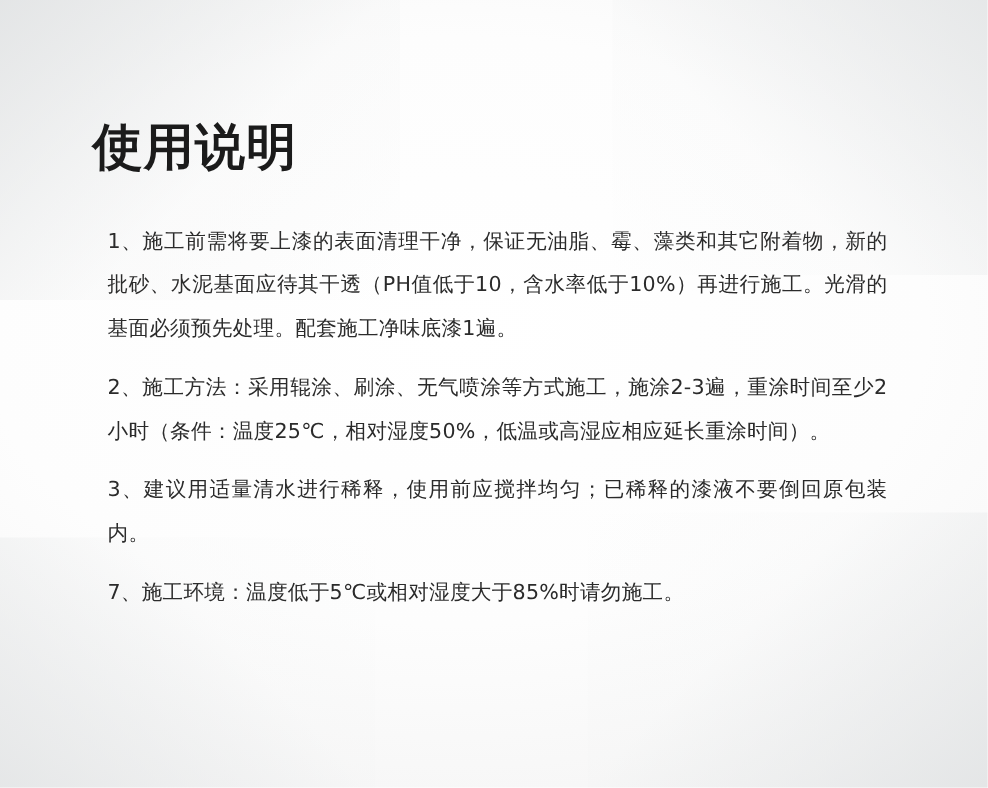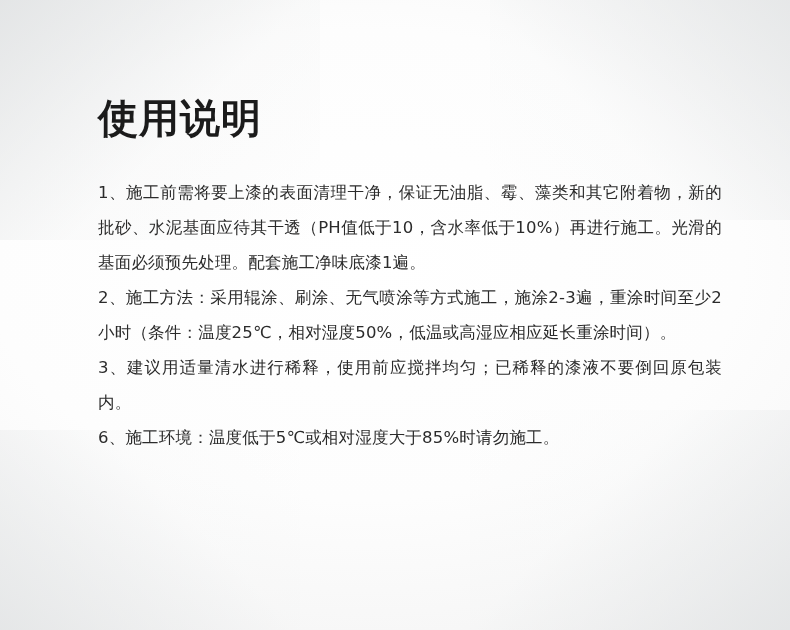--- a/index.html
+++ b/index.html
@@ -13,21 +13,20 @@
     background: #ffffff;
     overflow: hidden;
   }
   .page {
     position: relative;
     width: 790px;
     height: 630px;
     box-sizing: border-box;
     background:
       radial-gradient(ellipse 900px 560px at 46% 42%, #ffffff 0%, #fdfdfd 42%, #f6f6f6 70%, #eceded 88%, #e6e7e8 100%);
-    padding-left: 24px;
   }
   .corner-shade-tl {
     position: absolute;
     top: 0; left: 0;
     width: 320px; height: 240px;
     background: linear-gradient(135deg, rgba(224,226,227,0.85) 0%, rgba(240,241,241,0.25) 55%, rgba(255,255,255,0) 100%);
     pointer-events: none;
   }
   .corner-shade-bl {
     position: absolute;
@@ -65,36 +64,36 @@
   .para-list {
     margin: 0;
     padding: 0;
     list-style: none;
   }
   .para {
     font-size: 16.5px;
     color: #2b2b2b;
     line-height: 2.12;
     letter-spacing: 0.2px;
-    margin: 0;
+    margin: 12px;
     text-align: justify;
   }
 </style>
 </head>
 <body>
 
 <div class="page">
   <div class="corner-shade-tl"></div>
   <div class="corner-shade-tr"></div>
   <div class="corner-shade-bl"></div>
   <div class="corner-shade-br"></div>
 
   <div class="content">
     <h1 class="doc-title">使用说明</h1>
 
     <div class="para-list">
       <p class="para">1、施工前需将要上漆的表面清理干净，保证无油脂、霉、藻类和其它附着物，新的批砂、水泥基面应待其干透（PH值低于10，含水率低于10%）再进行施工。光滑的基面必须预先处理。配套施工净味底漆1遍。</p>
       <p class="para">2、施工方法：采用辊涂、刷涂、无气喷涂等方式施工，施涂2-3遍，重涂时间至少2小时（条件：温度25℃，相对湿度50%，低温或高湿应相应延长重涂时间）。</p>
       <p class="para">3、建议用适量清水进行稀释，使用前应搅拌均匀；已稀释的漆液不要倒回原包装内。</p>
-      <p class="para">6、施工环境：温度低于5℃或相对湿度大于85%时请勿施工。</p>
+      <p class="para">7、施工环境：温度低于5℃或相对湿度大于85%时请勿施工。</p>
     </div>
   </div>
 </div>
 
 </body></html>

